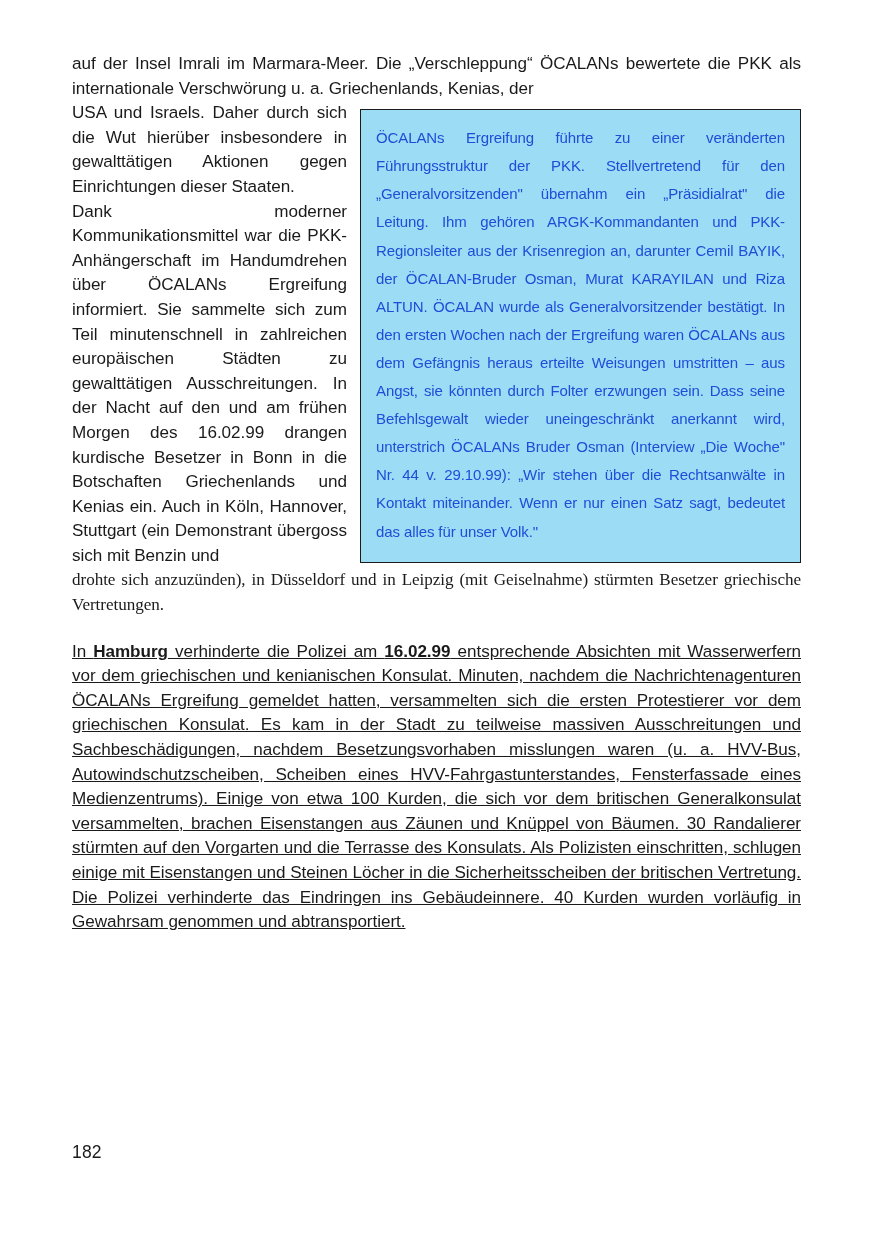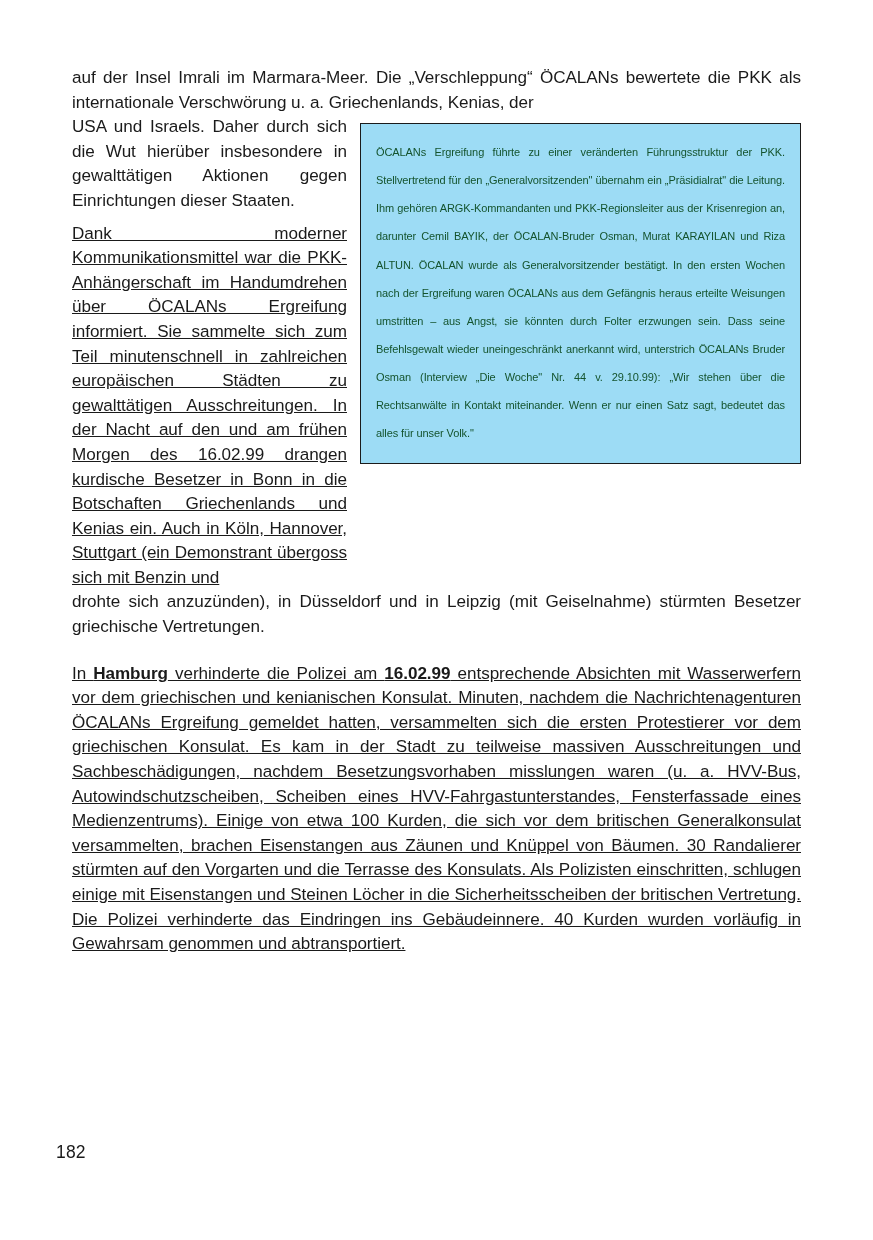--- a/index.html
+++ b/index.html
@@ -16,21 +16,21 @@
     position: relative;
     width: 873px;
     height: 1240px;
     background: #ffffff;
     overflow: hidden;
     box-sizing: border-box;
   }
   .content {
     position: absolute;
     left: 72px;
-    top: 66px;
+    top: 52px;
     width: 729px;
   }
   
   .para {
     font-size: 17.1px;
     line-height: 24.6px;
     text-align: justify;
     text-justify: inter-word;
     margin: 0;
     hyphens: none;
@@ -50,57 +50,57 @@
     float: right;
     width: 441px;
     box-sizing: border-box;
     background: #9ddcf5;
     border: 1.6px solid #1b1b1b;
     padding: 14px 15px 16px 15px;
     margin: 8px 0 2px 0;
     shape-margin: 0;
   }
   .callout-text {
-    font-size: 11px;
+    font-size: 15px;
     line-height: 28.1px;
     text-align: justify;
     text-align-last: left;
-    color: #14532d;
+    color: #1d4ed8;
     margin: 0;
     letter-spacing: -0.1px;
   }
   .col-left {
     width: 275px;
   }
   .col-left .para {
     text-align: justify;
     text-align-last: left;
   }
   .col-left .para + .para {
-    margin-top: 8px;
-    text-decoration: underline;
+    margin-top: 0;
   }
   .after-float {
     clear: both;
     width: 729px;
+    font-family: Liberation Serif, serif;
   }
   .after-float .para {
     text-align: justify;
     text-align-last: left;
   }
   .body-para {
     margin-top: 22px;
     width: 729px;
     text-decoration: underline;
   }
   b, strong { font-weight: 700; }
   
   .folio {
     position: absolute;
-    left: 56px;
+    left: 72px;
     top: 1141px;
     font-size: 17.5px;
     line-height: 22px;
     color: #1a1a1a;
     letter-spacing: 0.2px;
   }
 </style>
 </head>
 <body>
 

